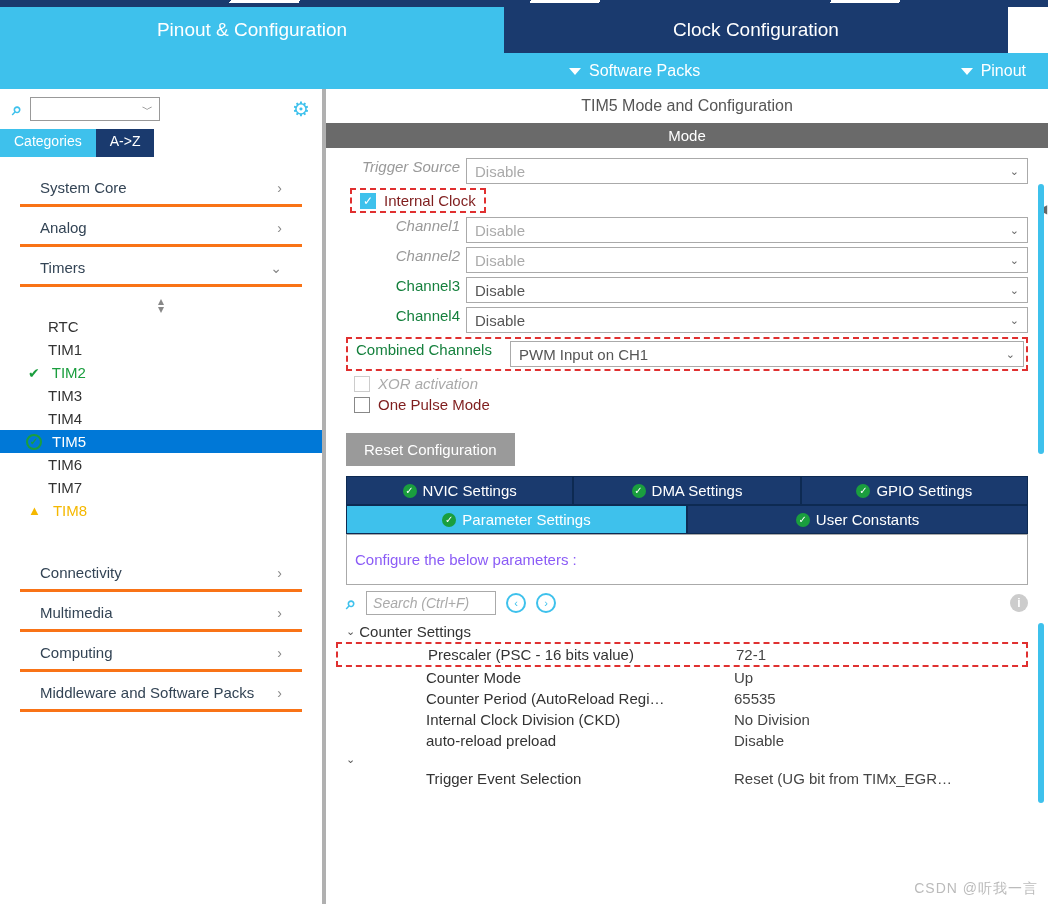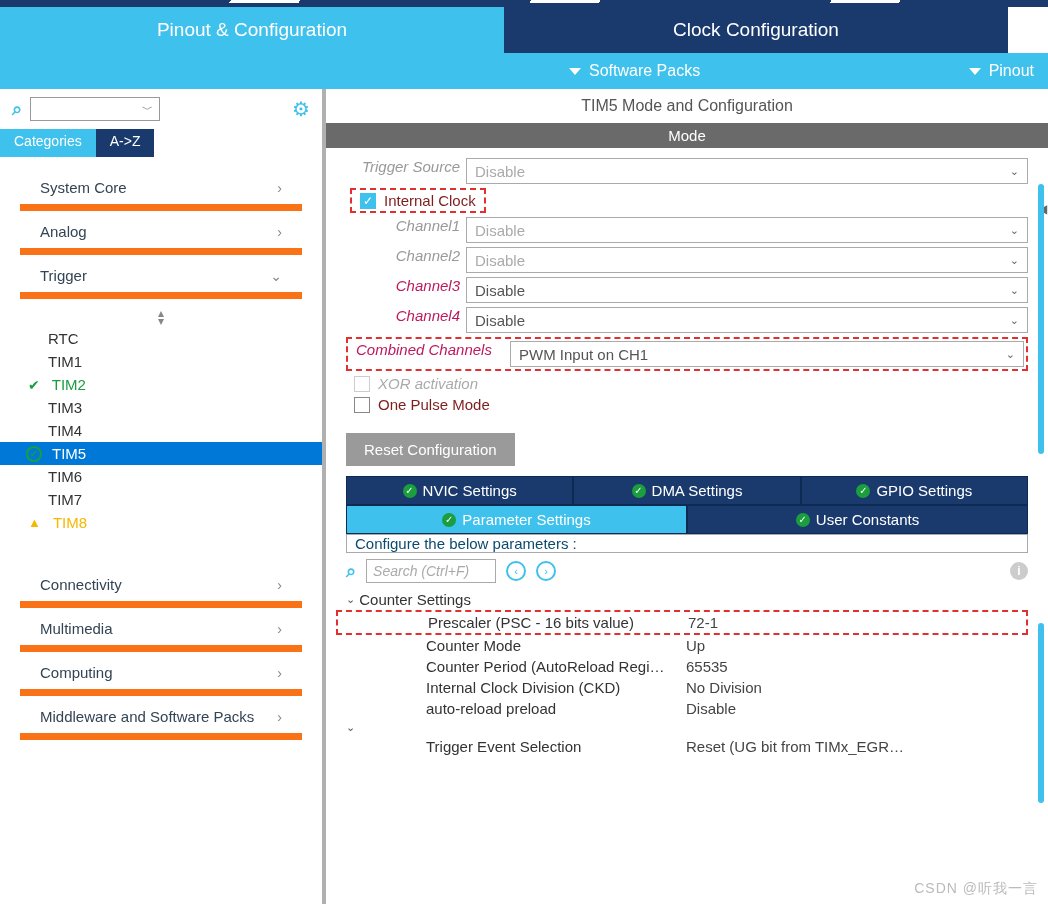--- a/index.html
+++ b/index.html
@@ -4,79 +4,79 @@
 <style>
 * { box-sizing: border-box; margin: 0; padding: 0; font-family: Arial, sans-serif; }
 body { background: #fff; width: 1048px; height: 904px; overflow: hidden; position: relative; }
 .main-tabs { display: flex; height: 50px; background: #fff; border-top: 4px solid #1a3a6e; }
 .main-tab { flex: 1; display: flex; align-items: center; justify-content: center; font-size: 19px; cursor: pointer; }
 .main-tab.active { background: #3ec1ec; color: #fff; }
 .main-tab.inactive { background: #1a3a6e; color: #fff; }
 .sub-bar { background: #3ec1ec; height: 36px; display: flex; align-items: center; color: #fff; font-size: 16px; }
 .sub-item { display: flex; align-items: center; gap: 8px; padding: 0 14px; cursor: pointer; }
 .sub-item.sw { margin-left: 555px; }
-.sub-item.pin { margin-left: auto; margin-right: 0; align-items: center; }
+.sub-item.pin { margin-left: auto; margin-right: 8px; align-items: center; }
 .chev-down { width: 0; height: 0; border-left: 6px solid transparent; border-right: 6px solid transparent; border-top: 7px solid #fff; }
 .layout { display: flex; height: 815px; }
 .left-panel { width: 326px; border-right: 4px solid #b0b0b0; display: flex; flex-direction: column; }
 .search-row { display: flex; align-items: center; padding: 8px 12px; gap: 8px; }
 .search-icon { color: #3ec1ec; font-size: 18px; font-weight: bold; }
 .search-combo { flex: 0 0 130px; height: 24px; border: 1px solid #999; display: flex; align-items: center; justify-content: flex-end; padding-right: 6px; }
 .small-chev { color: #666; font-size: 11px; }
 .gear { margin-left: auto; color: #3ec1ec; font-size: 20px; }
 .cat-tabs { display: flex; height: 28px; }
 .cat-tab { padding: 4px 14px; font-size: 14px; cursor: pointer; }
 .cat-tab.active { background: #3ec1ec; color: #fff; }
 .cat-tab.inactive { background: #1a3a6e; color: #fff; }
 .cat-list { padding: 10px 0; overflow-y: auto; }
-.cat-item { display: flex; align-items: center; justify-content: space-between; padding: 8px 20px; color: #345; font-size: 15px; cursor: pointer; border-bottom: 7px solid #f97316; margin: 4px 20px; }
+.cat-item { display: flex; align-items: center; justify-content: space-between; padding: 8px 20px; color: #345; font-size: 15px; cursor: pointer; border-bottom: 3px solid #f97316; margin: 4px 20px; }
 .cat-chev { color: #888; font-size: 14px; }
 .timer-list { padding: 4px 0; }
 .sort-arrows { text-align: center; color: #888; font-size: 12px; line-height: 8px; padding: 2px 0; }
 .timer-item { display: flex; align-items: center; gap: 6px; padding: 3px 10px 3px 48px; font-size: 15px; color: #333; cursor: pointer; }
 .timer-item.selected { background: #0078d7; color: #fff; }
 .timer-item.green { color: #1a9e3e; }
 .timer-item.warn { color: #333; }
 .check-green::before { content: "✔"; color: #1a9e3e; margin-left: -20px; margin-right: 6px; font-size: 14px; }
 .check-circle { display: inline-flex; width: 16px; height: 16px; border: 2px solid #1a9e3e; border-radius: 50%; align-items: center; justify-content: center; color: #1a9e3e; font-size: 10px; margin-left: -22px; margin-right: 4px; font-weight: bold; }
 .warn-tri::before { content: "▲"; color: #f5b800; margin-left: -20px; margin-right: 6px; font-size: 13px; }
 .right-panel { flex: 1; display: flex; flex-direction: column; background: #fff; position: relative; }
 .panel-title { text-align: center; padding: 8px; font-size: 16px; color: #555; }
 .section-bar { background: #6a6a6a; color: #fff; text-align: center; padding: 4px; font-size: 15px; }
 .mode-area { padding: 6px 20px 6px 20px; position: relative; }
 .mode-row { display: flex; align-items: flex-start; margin: 4px 0; }
-.mode-label { width: 120px; text-align: right; padding-right: 6px; font-size: 15px; color: #be185d; font-style: italic; }
+.mode-label { width: 120px; text-align: right; padding-right: 6px; font-size: 15px; color: #15803d; }
 .mode-label.italic { font-style: italic; color: #999; }
 .mode-select { flex: 1; height: 26px; border: 1px solid #aaa; display: flex; align-items: center; padding: 0 8px; font-size: 15px; color: #555; justify-content: space-between; background: #fff; }
 .mode-select.disabled { color: #aaa; }
 .sel-chev { color: #666; font-size: 11px; }
 .checkbox-row { display: flex; align-items: center; gap: 8px; padding-left: 8px; }
 .chk { width: 16px; height: 16px; border: 1px solid #888; display: flex; align-items: center; justify-content: center; font-size: 12px; }
 .chk.checked { background: #3ec1ec; border-color: #3ec1ec; color: #fff; }
 .chk-label { font-size: 15px; color: #7f1d1d; }
 .chk-label.disabled { color: #aaa; font-style: italic; }
 .highlight-box { border: 2px dashed #e03030; padding: 2px 8px; display: inline-flex; align-items: center; gap: 8px; margin-left: 4px; }
 .highlight-row { border: 2px dashed #e03030; padding: 2px; margin: 2px 0; }
 .scroll-ind { position: absolute; right: 4px; width: 6px; background: #3ec1ec; border-radius: 3px; }
 .config-area { padding: 10px 20px; position: relative; flex: 1; }
 .reset-btn { background: #9a9a9a; color: #fff; border: none; padding: 8px 18px; font-size: 15px; cursor: pointer; margin-bottom: 10px; }
 .config-tabs { display: flex; flex-wrap: wrap; }
 .cfg-tab { flex: 1 1 33%; background: #1a3a6e; color: #fff; text-align: center; padding: 5px; font-size: 15px; display: flex; align-items: center; justify-content: center; gap: 6px; cursor: pointer; border: 1px solid #0d2a52; min-width: 200px; }
 .cfg-tab.active { background: #3ec1ec; }
 .cfg-tab.half { flex: 1 1 50%; }
 .ok-circle { width: 14px; height: 14px; border-radius: 50%; background: #1a9e3e; color: #fff; font-size: 10px; display: inline-flex; align-items: center; justify-content: center; }
-.params-box { border: 1px solid #aaa; padding: 0 8px; font-size: 15px; color: #0c4a6e; margin-top: 0; }
+.params-box { border: 1px solid #aaa; padding: 16px 8px; font-size: 15px; color: #8b5cf6; margin-top: 0; }
 .param-search-row { display: flex; align-items: center; gap: 10px; padding: 6px 0; }
 .param-search { border: 1px solid #aaa; height: 24px; width: 130px; padding: 0 6px; font-size: 14px; color: #aaa; font-style: italic; display: flex; align-items: center; }
 .nav-circle { width: 20px; height: 20px; border: 2px solid #3ec1ec; border-radius: 50%; color: #3ec1ec; display: flex; align-items: center; justify-content: center; font-size: 11px; cursor: pointer; }
 .info-circle { width: 18px; height: 18px; border-radius: 50%; background: #ccc; color: #fff; display: flex; align-items: center; justify-content: center; font-size: 12px; font-weight: bold; margin-left: auto; }
 .param-tree { font-size: 15px; color: #333; }
 .tree-group { display: flex; align-items: center; gap: 4px; padding: 2px 0; }
 .tree-chev { font-size: 11px; color: #555; }
-.param-row { display: flex; padding: 2px 0 2px 80px; }
+.param-row { display: flex; padding: 2px 0 2px 80px; gap: 48px; }
 .param-name { width: 260px; }
 .param-val { color: #444; }
 .highlight-param { border: 2px dashed #e03030; margin-left: -10px; padding-left: 10px; }
 .watermark { position: absolute; bottom: 6px; right: 10px; color: #bbb; font-size: 14px; letter-spacing: 1px; text-align: right; }
 .top-edge { height: 3px; background: repeating-linear-gradient(120deg, #1a3a6e 0 200px, #fff 200px 260px); }
 .side-arrow { position: absolute; right: 0; top: 110px; width: 10px; height: 14px; }
 .side-arrow::before { content: "◀"; color: #666; font-size: 12px; }
 </style>
 </head>
 <body>
@@ -117,21 +117,21 @@
     <div class="cat-list">
       <div class="cat-item">
           <span>System Core</span>
           <span class="cat-chev">›</span>
         </div>
       <div class="cat-item">
           <span>Analog</span>
           <span class="cat-chev">›</span>
         </div>
       <div class="cat-item">
-          <span>Trigger</span>
+          <span>Timers</span>
           <span class="cat-chev">⌄</span>
         </div>
 
       <div class="timer-list">
         <div class="sort-arrows">▴<br>▾</div>
         <div class="timer-item">RTC</div>
         <div class="timer-item">TIM1</div>
         <div class="timer-item green check-green">TIM2</div>
         <div class="timer-item">TIM3</div>
         <div class="timer-item">TIM4</div>

